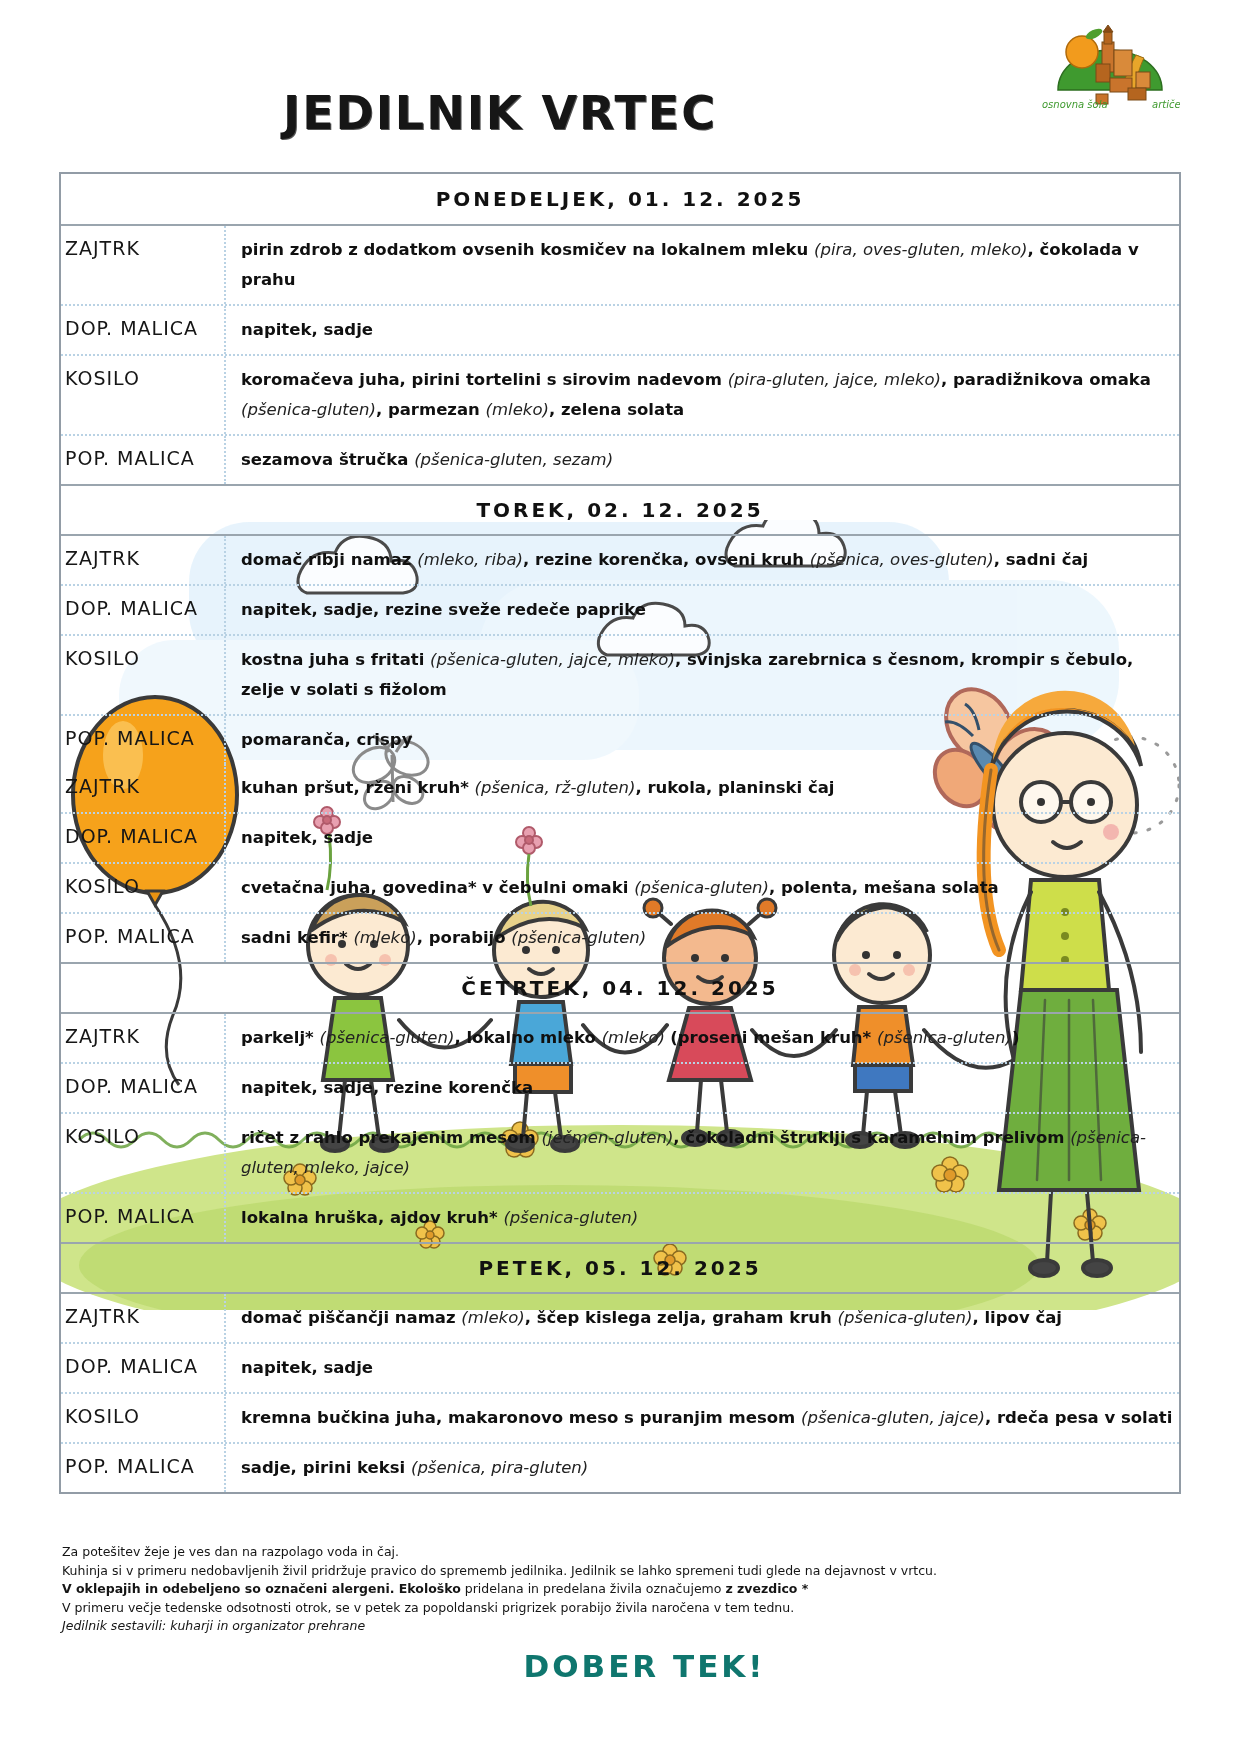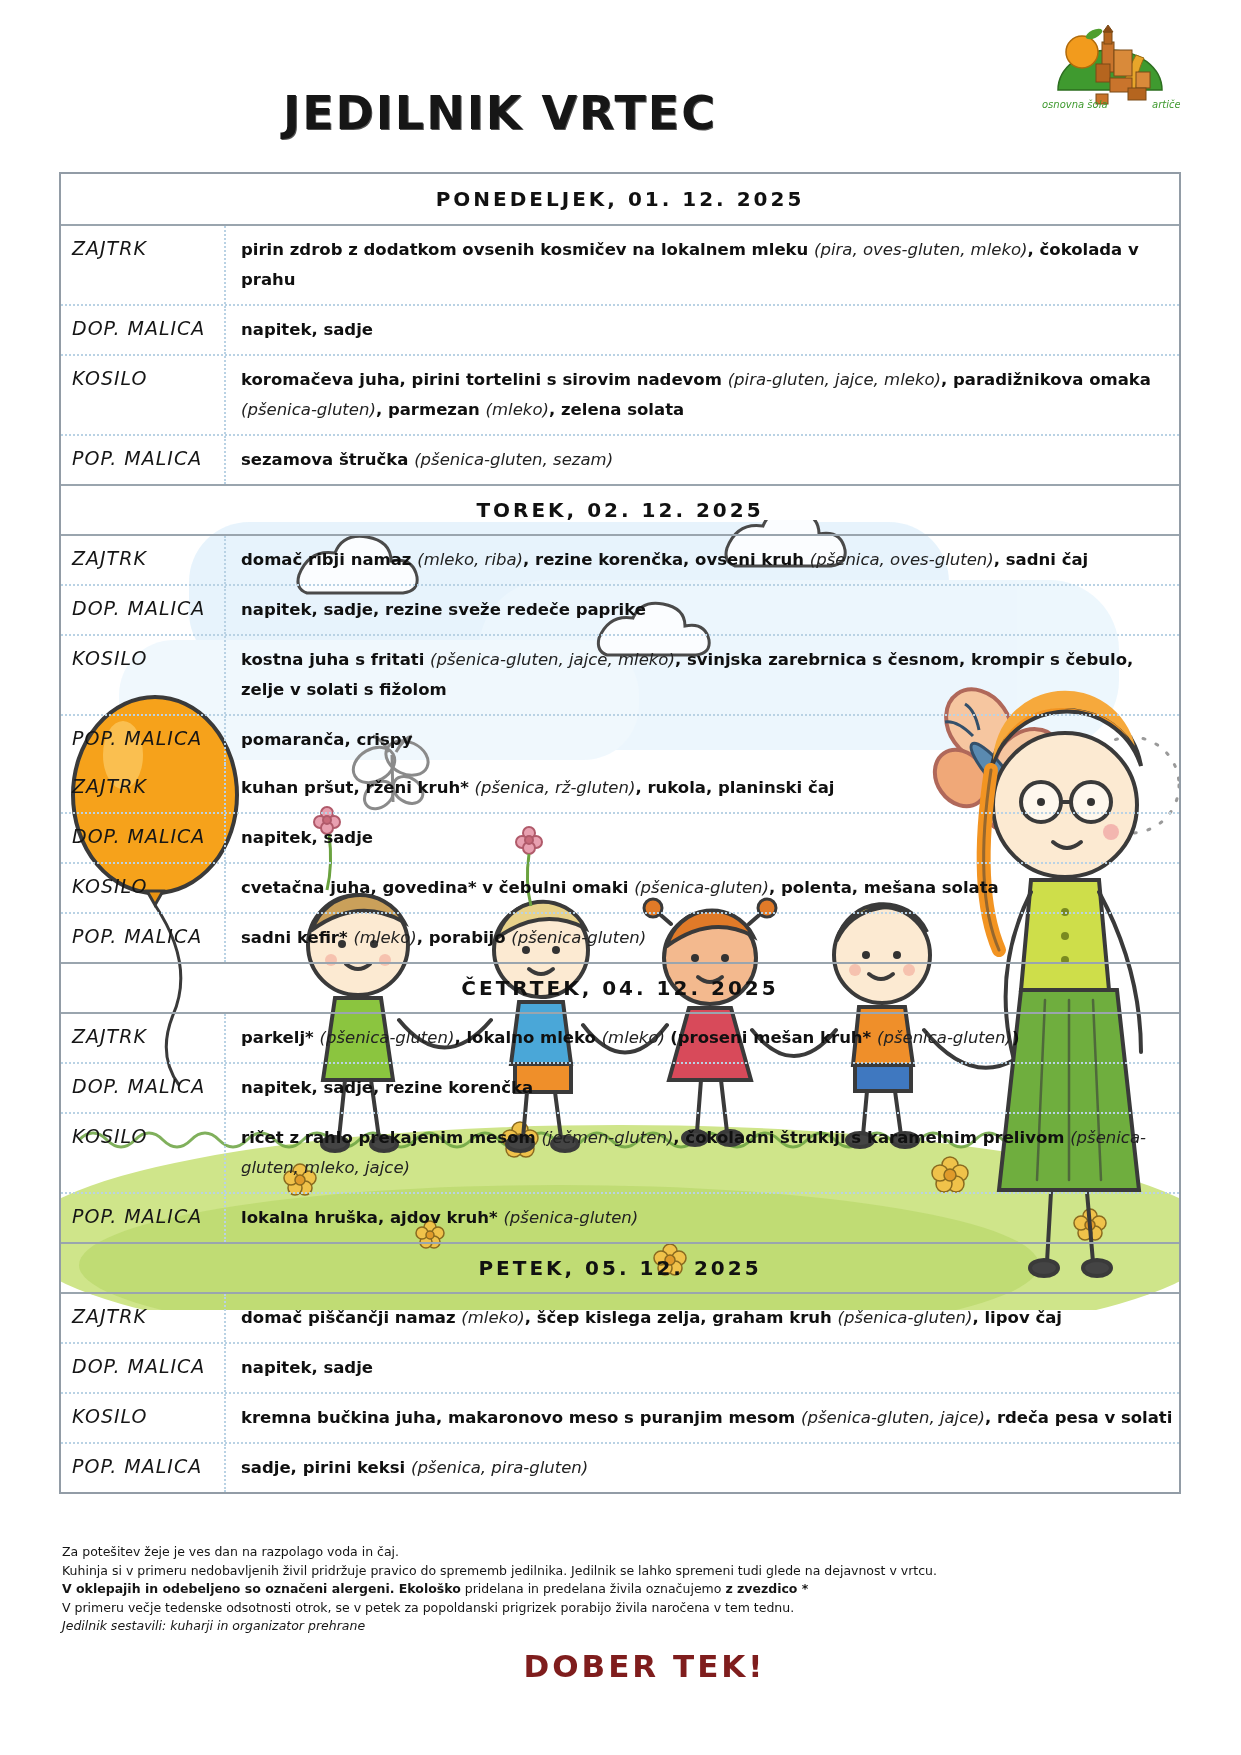--- a/index.html
+++ b/index.html
@@ -27,41 +27,40 @@
   }
   .day-header {
     min-height:52px; display:flex; align-items:center; justify-content:center;
     font-size:20px; font-weight:700; letter-spacing:3px;
     border-bottom:2px solid #9aa5ae; background:transparent;
   }
   .day-section + .day-section .day-header { border-top:2px solid #9aa5ae; }
   .meal-row { display:flex; min-height:48px; }
   .meal-row + .meal-row { border-top:2px dotted #b9d2e4; }
   .meal-label {
-    width:165px; flex:0 0 165px; padding:11px 6px 9px 11px;
+    width:165px; flex:0 0 165px; padding:11px 6px 9px 4px;
     font-size:19px; letter-spacing:1px; color:#161616;
     border-right:2px dotted #b9d2e4;
-    font-style:italic;
   }
   .meal-text {
     flex:1; padding:9px 0 9px 15px; font-size:16.5px; line-height:30px;
     font-weight:700; color:#101010;
   }
   .meal-text .s-b { font-weight:700; }
   .meal-text .s-i { font-weight:400; font-style:italic; color:#222; }
   
   .footnotes { position:absolute; left:62px; top:1543px; width:1090px; z-index:2; }
   .footnotes p { font-size:12.5px; line-height:18.5px; color:#151515; }
   .footnotes .s-n { font-weight:400; }
   .footnotes .s-b { font-weight:700; }
   .footnotes .s-i { font-style:italic;text-align:center; }
   
   .bon-appetit {
     position:absolute; top:1648px; left:0; width:100%; text-align:center;
-    font-size:31px; font-weight:700; letter-spacing:3px; color:#7f1d1d;padding-left:48px;
+    font-size:31px; font-weight:700; letter-spacing:3px; color:#0f766e;padding-left:48px;
   }
 </style>
 </head>
 <body>
 
 <svg class="logo" viewBox="0 0 140 92" aria-hidden="true">
 
   <path d="M18 68 A52 40 0 0 1 122 68 Z" fill="#3f9a2f" stroke="#2c6e1f" stroke-width="1.5"></path>
   <path d="M96 33 C88 48 84 58 82 68 L96 68 C96 56 100 44 104 36 Z" fill="#e8a62a" stroke="#9a6a12" stroke-width="1"></path>
 

